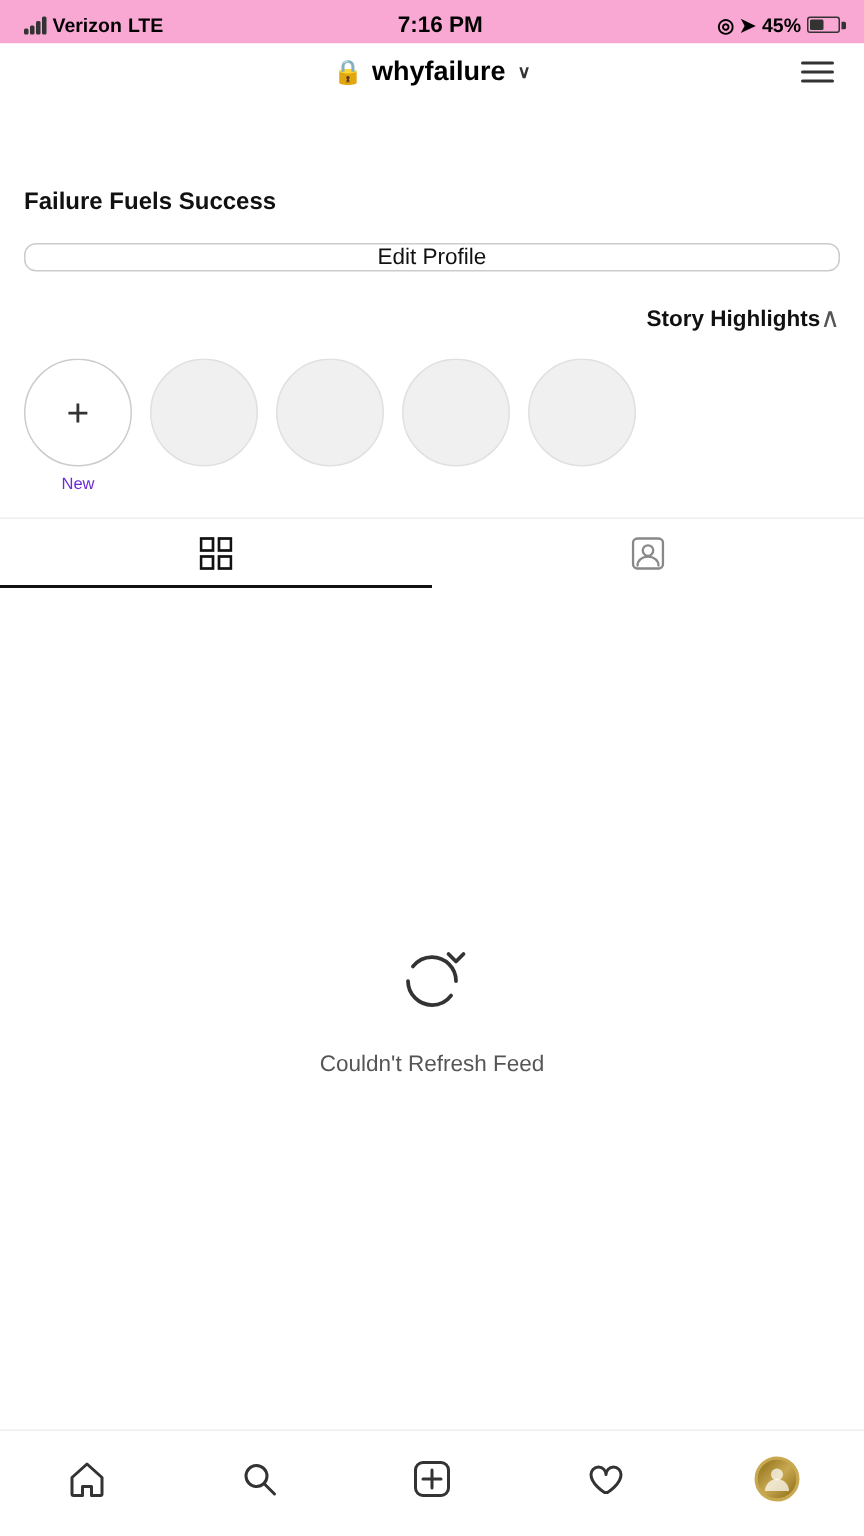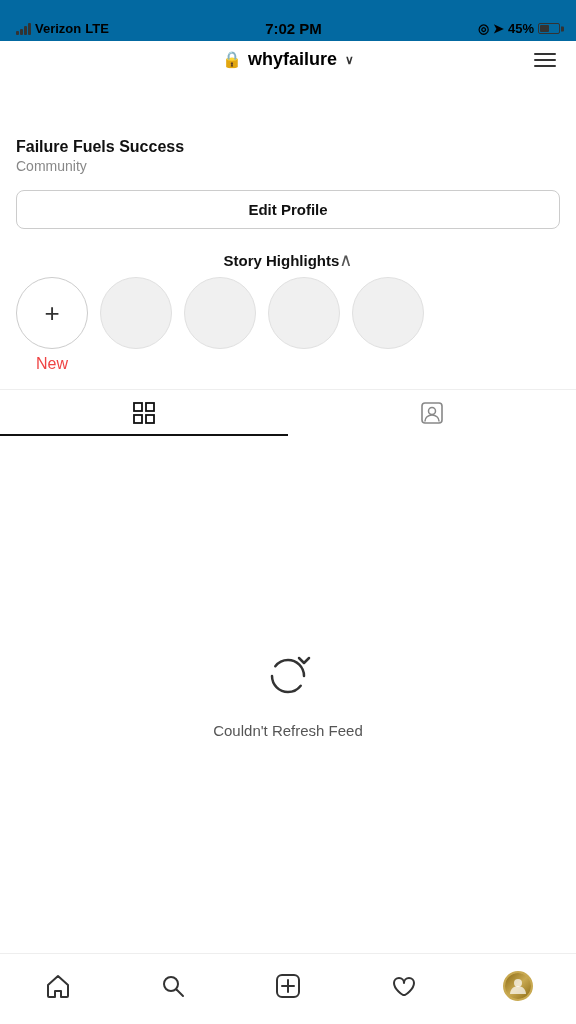--- a/index.html
+++ b/index.html
@@ -11,24 +11,24 @@
       font-family: -apple-system, BlinkMacSystemFont, 'Segoe UI', sans-serif;
       display: flex;
       flex-direction: column;
     }
 
     
     .status-bar {
       display: flex;
       justify-content: space-between;
       align-items: center;
-      padding: 20px 16px 4px;
+      padding: 8px 16px 4px;
       font-size: 13px;
       font-weight: 600;
-      background: #0369a1;
+      background: #f9a8d4;
     }
     .status-left { display: flex; align-items: center; gap: 4px; }
     .status-center { font-size: 15px; font-weight: 600; }
     .status-right { display: flex; align-items: center; gap: 4px; font-size: 13px; }
     .signal-bars { display: flex; align-items: flex-end; gap: 1px; height: 12px; }
     .signal-bar { width: 3px; background: #333; border-radius: 1px; }
     .battery-icon {
       width: 22px; height: 11px; border: 1.5px solid #333; border-radius: 2px;
       position: relative; display: inline-flex; align-items: center; padding: 1px;
     }
@@ -68,33 +68,32 @@
     .profile-name {
       font-size: 16px; font-weight: 700; color: #111; margin-bottom: 2px; margin-top: 48px;
     }
     .profile-category {
       font-size: 14px; color: #888;
     }
 
     
     .edit-profile-btn {
       display: block; width: calc(100% - 32px); margin: 8px 16px;
-      padding: 10px;
       border: 1.5px solid #ccc; border-radius: 8px;
-      background: #fff; font-size: 15px; font-weight: 700;
+      background: #fff; font-size: 15px; font-weight: 400;
       cursor: pointer; text-align: center; color: #111;
     }
 
     
     .story-highlights {
       padding: 12px 16px 0;
     }
     .highlights-header {
-      display: flex; justify-content: center; align-items: center;
-      margin-bottom: 6px;
+      display: flex; justify-content: flex-end; align-items: center;
+      margin-bottom: 16px;
     }
     .highlights-title { font-size: 15px; font-weight: 700; color: #111; }
     .highlights-chevron { font-size: 18px; color: #555; cursor: pointer; }
     .highlights-subtitle { font-size: 13px; color: #777; margin-bottom: 12px; }
     .highlights-list {
       display: flex; gap: 12px; overflow-x: auto; padding-bottom: 16px;
       scrollbar-width: none;
     }
     .highlights-list::-webkit-scrollbar { display: none; }
     .highlight-item {
@@ -105,21 +104,21 @@
       width: 72px; height: 72px; border-radius: 50%;
       background: #f0f0f0;
       display: flex; align-items: center; justify-content: center;
       border: 1.5px solid #e0e0e0;
       cursor: pointer;
     }
     .highlight-circle.new-btn {
       background: #fff; border: 1.5px solid #ccc;
     }
     .plus-icon { font-size: 26px; color: #333; font-weight: 300; }
-    .highlight-label { font-size: 16px; color: #ef4444; text-align: center; }
+    .highlight-label { font-size: 11px; color: #6d28d9; text-align: center; }
 
     
     .tabs {
       display: flex; border-top: 1px solid #eee;
       background: #fff;
     }
     .tab {
       flex: 1; display: flex; justify-content: center; align-items: center;
       padding: 12px; cursor: pointer; position: relative;
     }
@@ -177,21 +176,21 @@
   <div class="status-left">
     <div class="signal-bars">
       <div class="signal-bar" style="height:4px"></div>
       <div class="signal-bar" style="height:6px"></div>
       <div class="signal-bar" style="height:9px"></div>
       <div class="signal-bar" style="height:12px"></div>
     </div>
     <span>Verizon</span>
     <span>LTE</span>
   </div>
-  <div class="status-center">7:02 PM</div>
+  <div class="status-center">7:16 PM</div>
   <div class="status-right">
     <span style="font-size:13px">◎ ➤</span>
     <span>45%</span>
     <div class="battery-icon">
       <div class="battery-fill"></div>
     </div>
   </div>
 </div>
 
 <div class="header">
@@ -202,21 +201,20 @@
   </div>
   <button class="hamburger-btn">
     <div class="hamburger-line"></div>
     <div class="hamburger-line"></div>
     <div class="hamburger-line"></div>
   </button>
 </div>
 
 <div class="profile-info">
   <div class="profile-name">Failure Fuels Success</div>
-  <div class="profile-category">Community</div>
 </div>
 
 <button class="edit-profile-btn">Edit Profile</button>
 
 <div class="story-highlights">
   <div class="highlights-header">
     <span class="highlights-title">Story Highlights</span>
     <span class="highlights-chevron">∧</span>
   </div>
   <div class="highlights-list">

